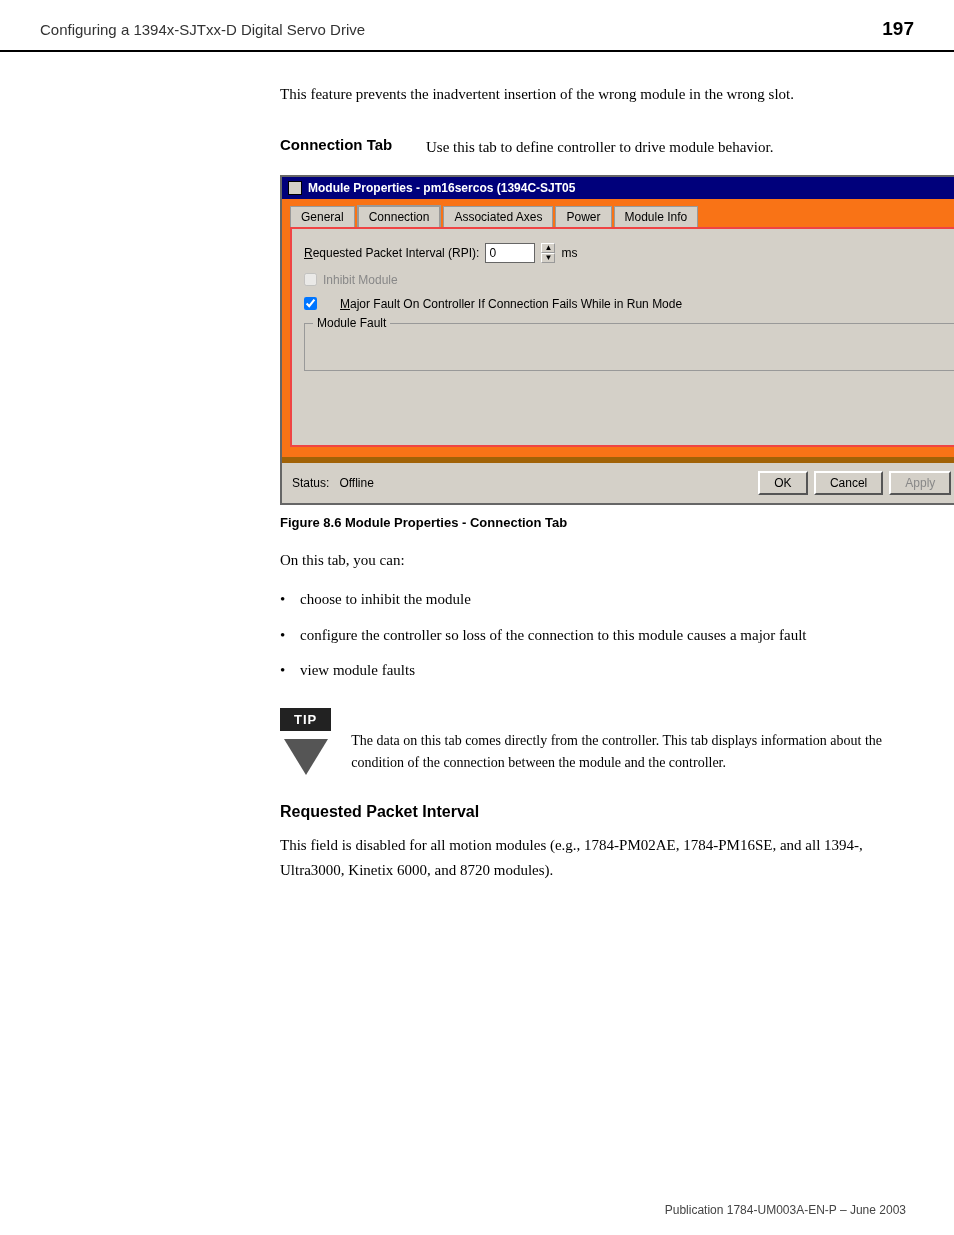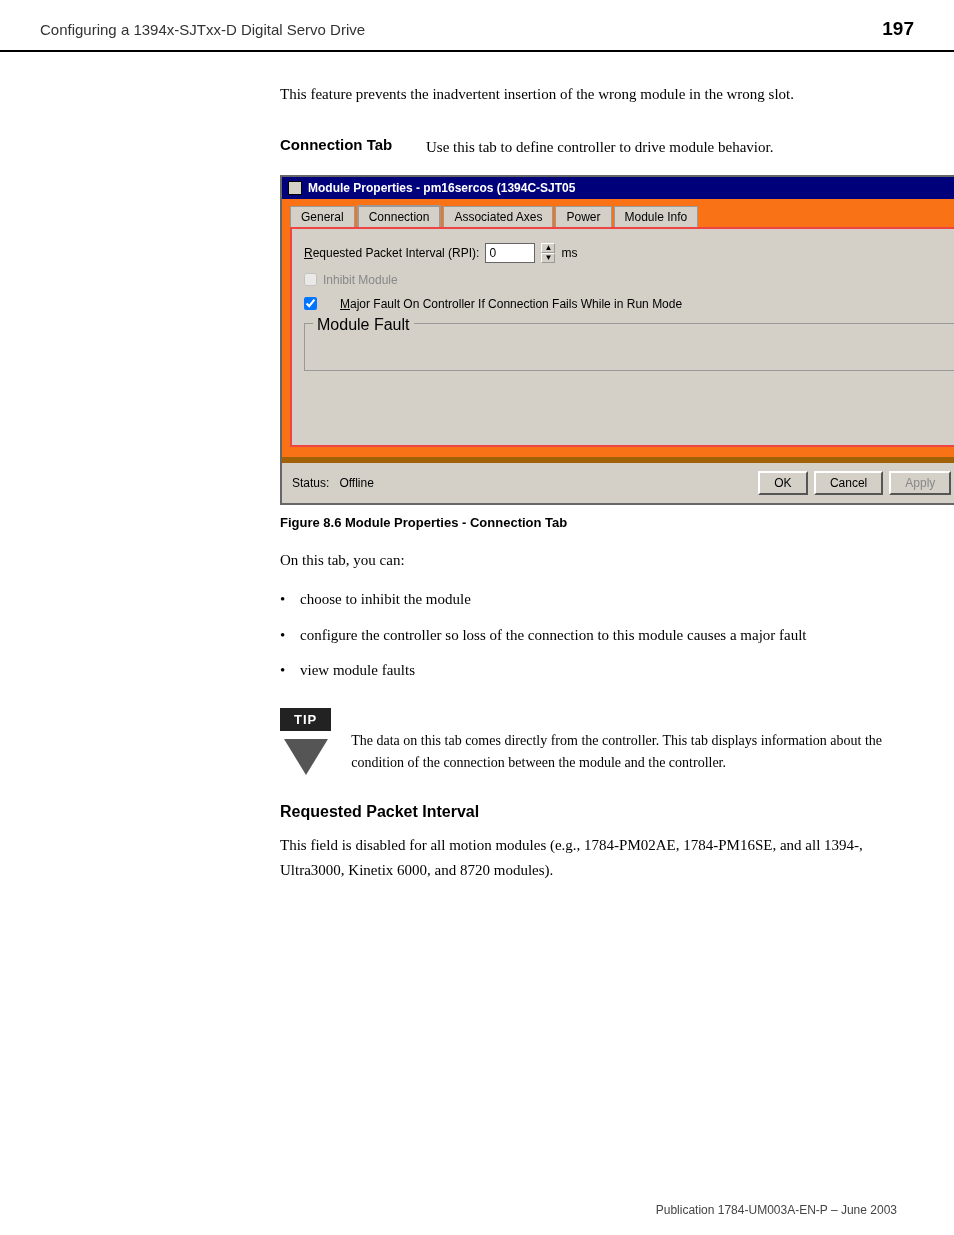--- a/index.html
+++ b/index.html
@@ -222,21 +222,21 @@
       padding: 6px 10px 40px 10px;
       margin-top: 4px;
       position: relative;
     }
     .group-box-legend {
       position: absolute;
       top: -8px;
       left: 8px;
       background: #d4d0c8;
       padding: 0 4px;
-      font-size: 16px;
+      font-size: 12px;
       font-family: Arial, sans-serif;
     }
 
     
     .dialog-footer {
       display: flex;
       align-items: center;
       justify-content: space-between;
       padding: 8px 10px 8px 10px;
       border-top: 6px solid #a16207;
@@ -346,21 +346,21 @@
       font-weight: bold;
       font-size: 16px;
       margin-bottom: 12px;
     }
 
     
     .page-footer {
       position: absolute;
       bottom: 18px;
       left: 0;
-      right: 17px;
+      right: 8px;
       display: flex;
       justify-content: flex-end;
       padding: 0 40px;
       margin-top: 12px;
     }
     .page-footer-text {
       font-family: Arial, sans-serif;
       font-size: 12px;
       color: #444;
     }

